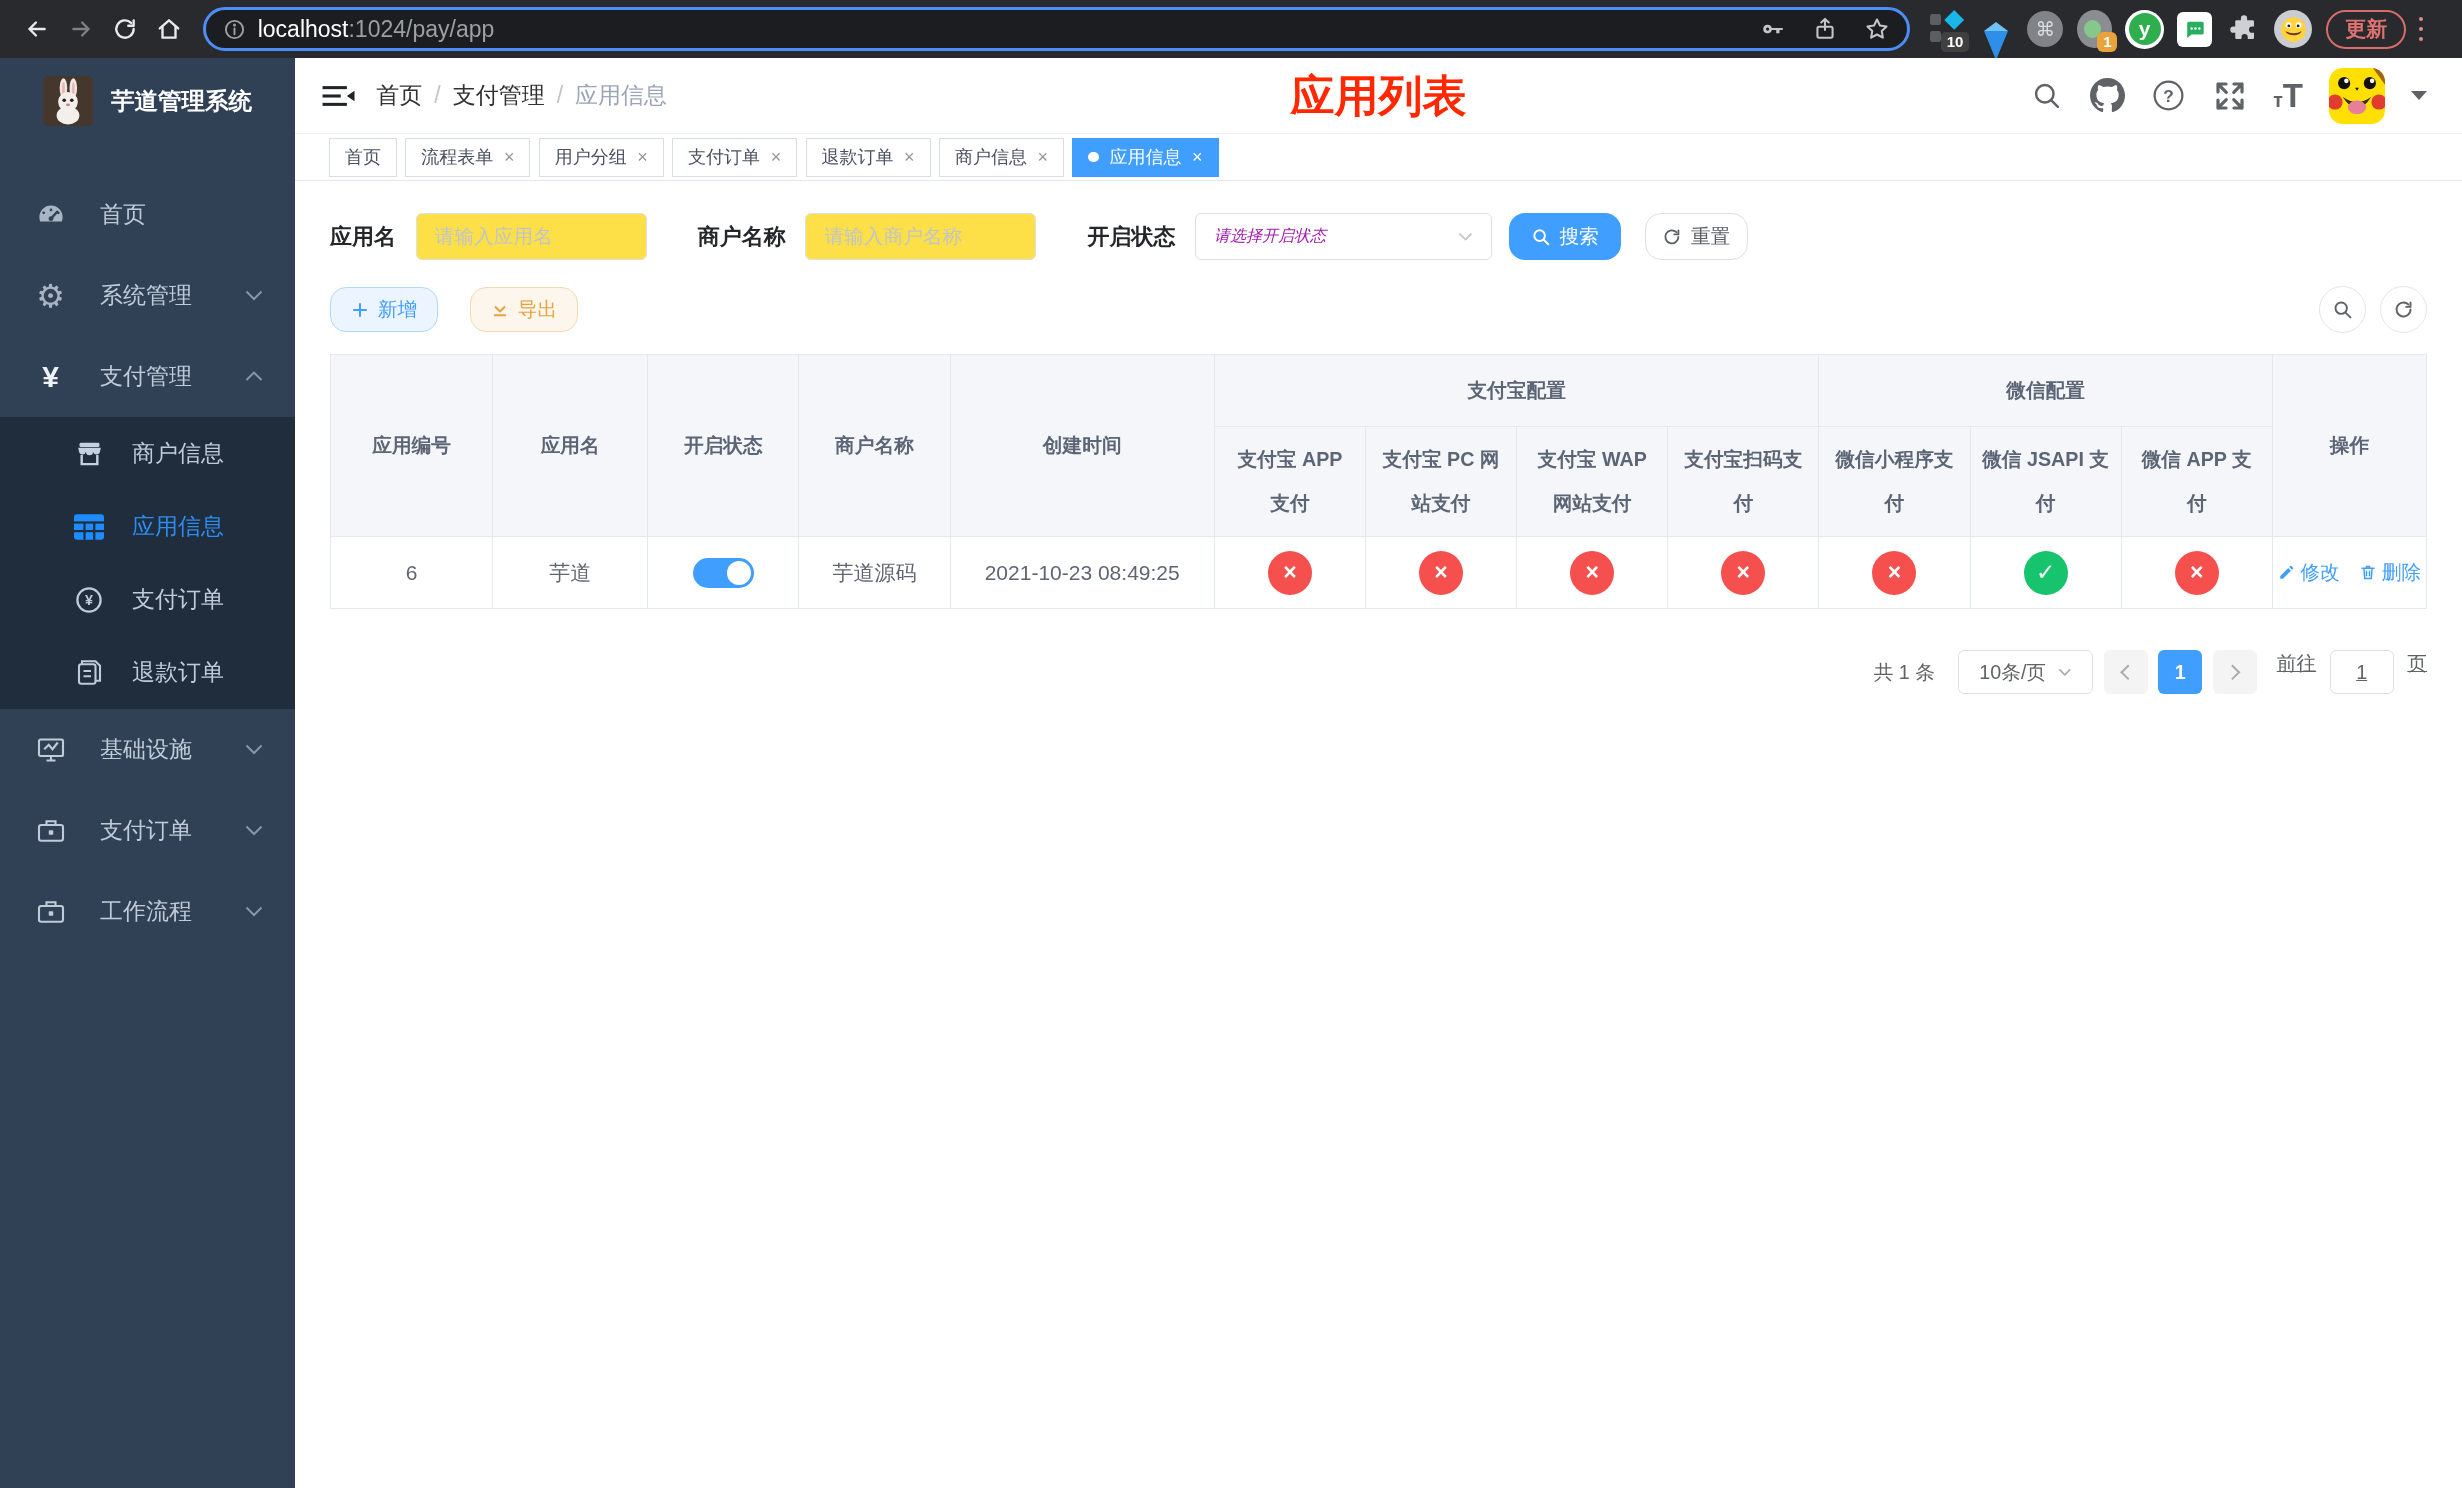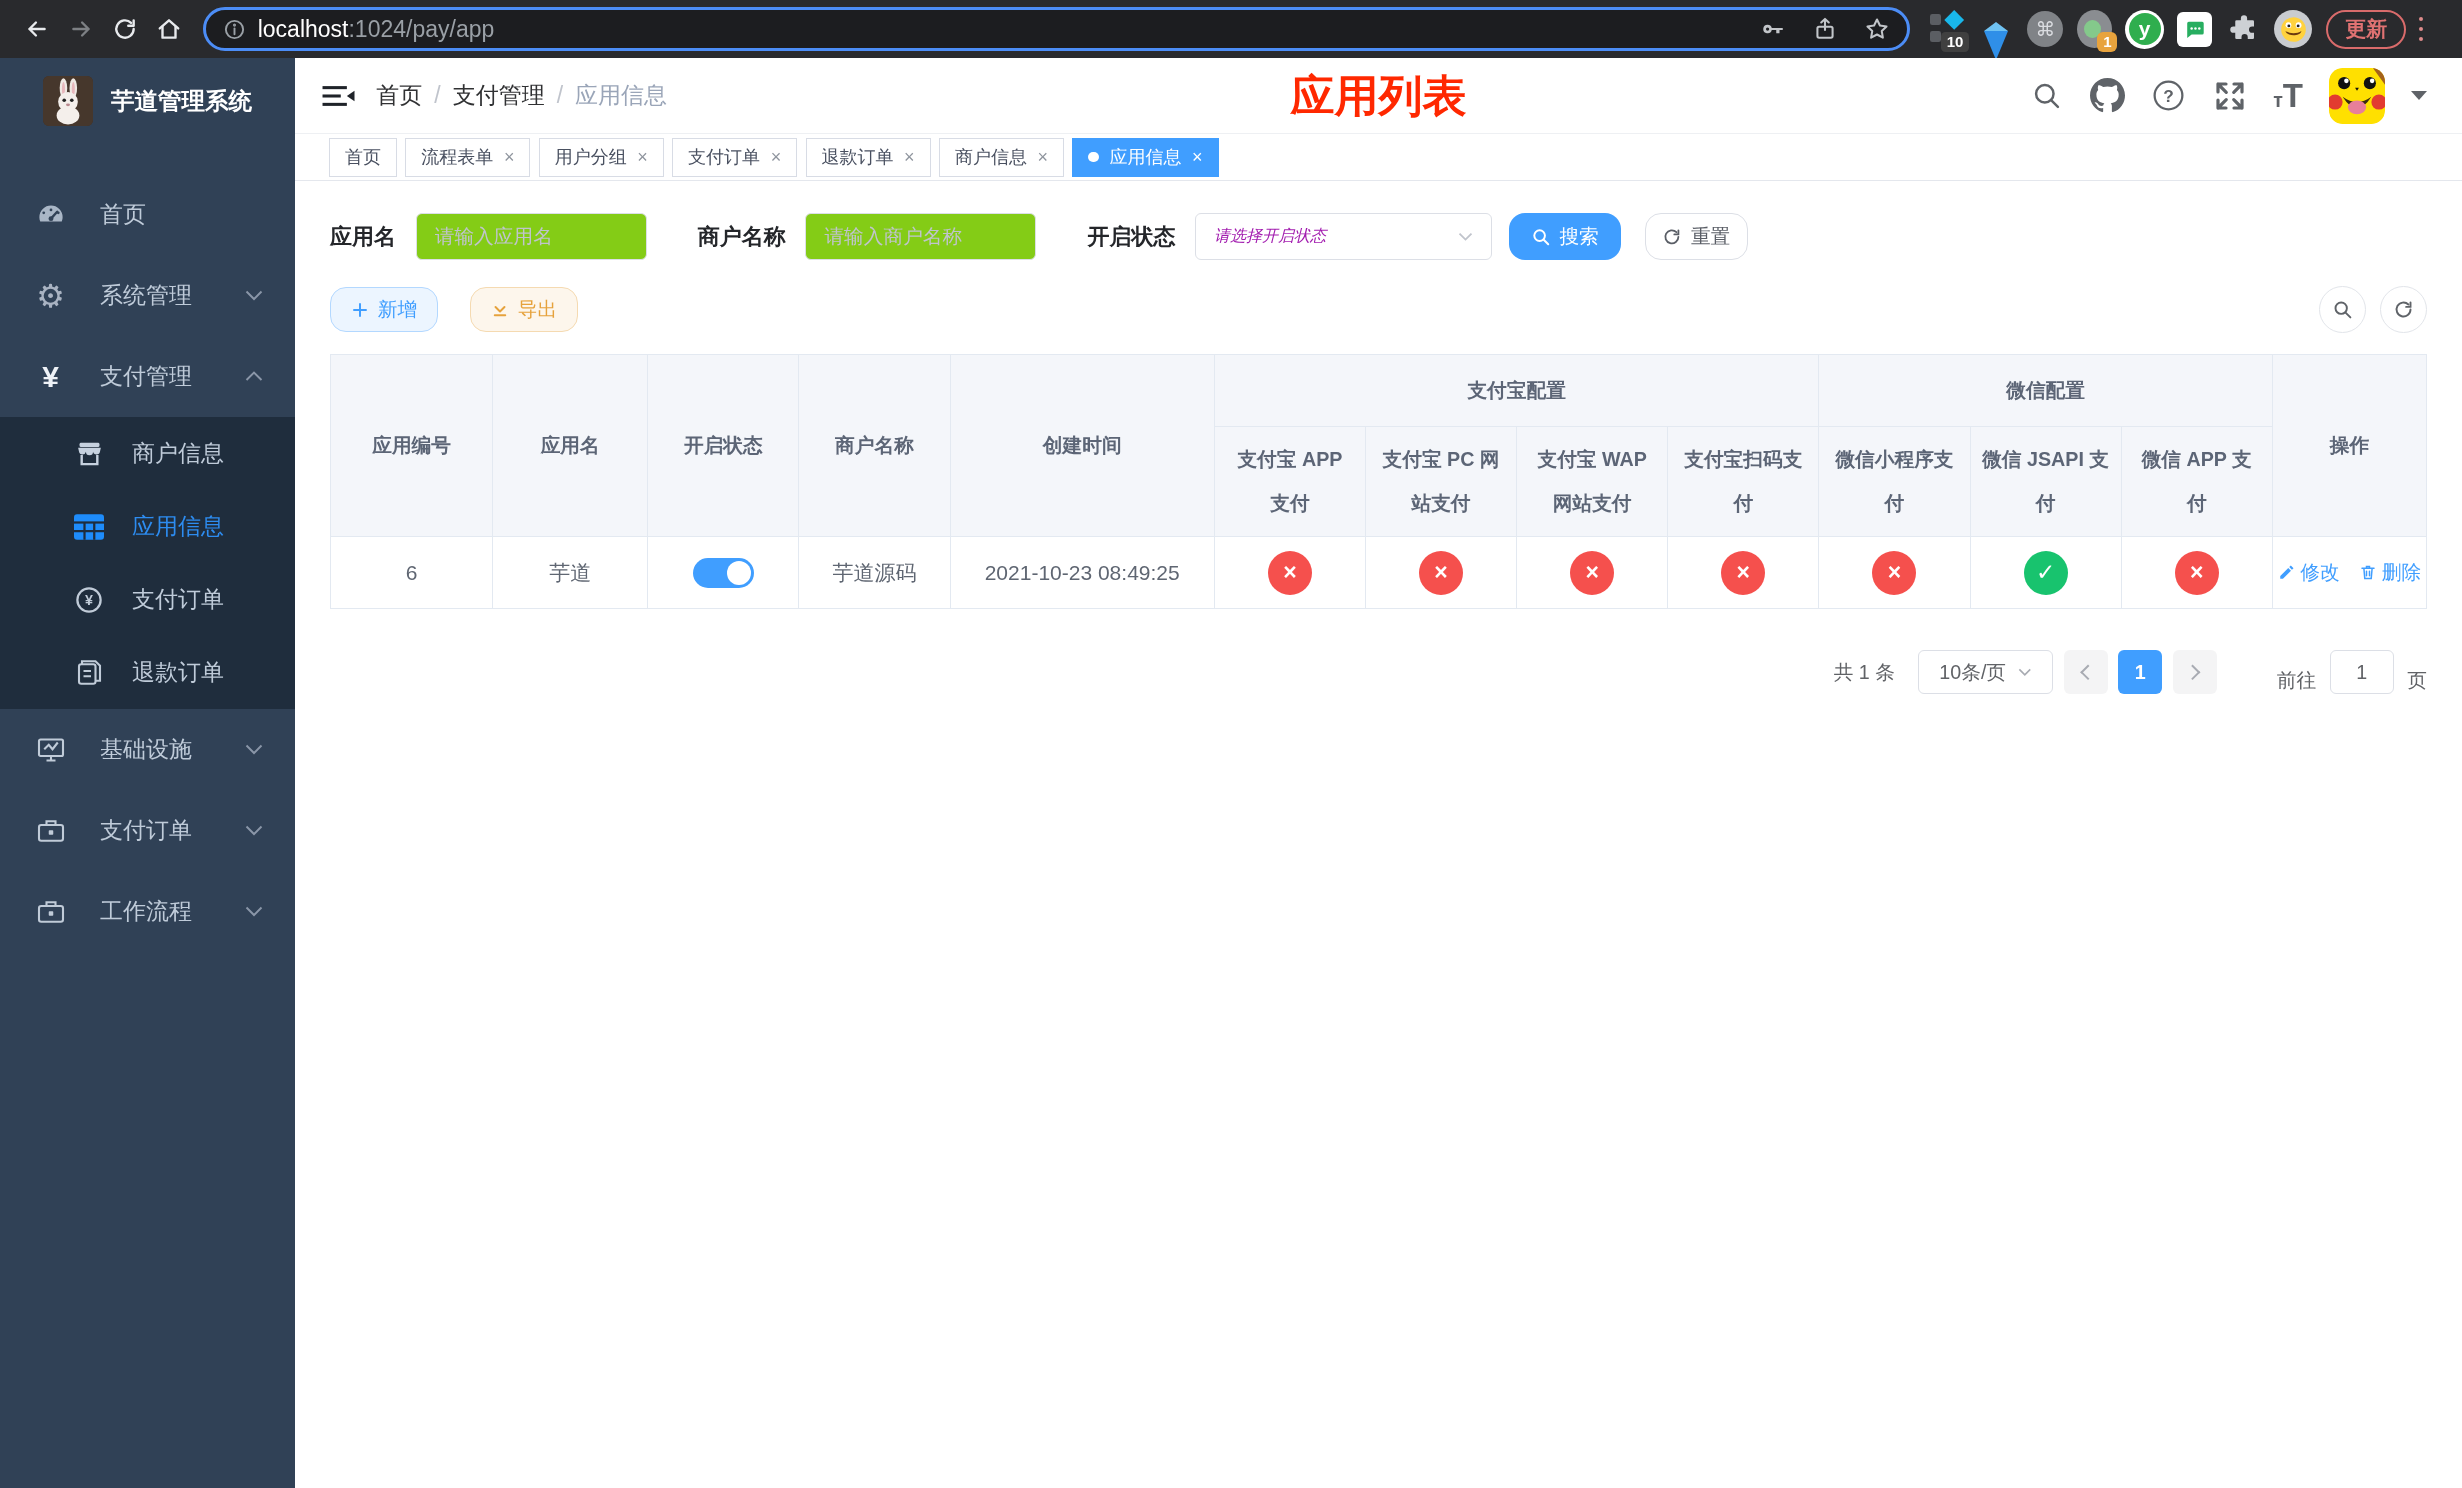--- a/index.html
+++ b/index.html
@@ -75,21 +75,21 @@
   .tab { height:39px; display:flex; align-items:center; padding:0 15px; border:1.5px solid #d8dce5; background:#fff; font-size:18px; color:#495060; cursor:pointer; white-space:nowrap; }
   .tab .dot { display:none; width:10.6px; height:10.6px; border-radius:50%; background:#fff; margin-right:10.6px; }
   .tab .x { margin-left:10.6px; font-size:18px; color:#8f959e; line-height:1; }
   .tab.active { background:#409eff; border-color:#409eff; color:#fff; }
   .tab.active .dot { display:inline-block; }
   .tab.active .x { color:#fff; }
 
   .content { padding:32px 35px 0 35px; flex:1; }
   .filter-row { display:flex; align-items:center; margin-bottom:26px; }
   .f-label { font-size:22px; font-weight:700; color:#24262a; margin-right:19.7px; white-space:nowrap; }
-  .f-input { width:231px; height:47px; border:1.5px solid #dcdfe6; border-radius:6px; font-size:19.7px; color:#606266; padding:0 18px; outline:none; background:#84cc16; font-family:inherit; }
+  .f-input { width:231px; height:47px; border:1.5px solid #dcdfe6; border-radius:6px; font-size:19.7px; color:#606266; padding:0 18px; outline:none; background:#fde047; font-family:inherit; }
   .f-input::placeholder { color:#bfc4cc; }
   .f-gap { width:51px; flex:0 0 auto; }
   .f-select { width:297px; height:47px; border:1.5px solid #dcdfe6; border-radius:6px; display:flex; align-items:center; padding:0 18px; cursor:pointer; background:#fff; }
   .f-select .ph { font-size:16px; color:#a21caf; flex:1;font-style:italic; }
   .btn { display:inline-flex; align-items:center; justify-content:center; gap:9px; height:47px; border-radius:16px; font-size:19.7px; cursor:pointer; border:1.5px solid transparent; font-family:inherit; }
   .btn-primary { background:#409eff; color:#fff; width:112px; margin-left:16.7px; }
   .btn-plain { background:#fff; border-color:#dcdfe6; color:#5a5e66; width:103px; margin-left:24px; }
   .btn-row { display:flex; align-items:center; margin-bottom:21px; }
   .btn-add { background:#ecf5ff; border-color:#b3d8ff; color:#409eff; width:108px; height:45px; }
   .btn-export { background:#fdf6ec; border-color:#f5dab1; color:#e6a23c; width:108px; height:45px; margin-left:32px; }
@@ -111,21 +111,21 @@
   .op-link + .op-link { margin-left:19.7px; }
 
   .pager { display:flex; align-items:center; justify-content:flex-end; margin-top:41px; color:#606266; font-size:19.7px; }
   .pg-sel { width:135px; height:44px; border:1.5px solid #dcdfe6; border-radius:6px; display:flex; align-items:center; justify-content:center; gap:12px; margin-left:23px; cursor:pointer; }
   .pg-btn { width:44px; height:44px; border-radius:6px; background:#f4f4f5; display:flex; align-items:center; justify-content:center; margin-left:10.6px; cursor:pointer; }
   .pg-btn:first-of-type { margin-left:45px; }
   .chev { width:10.6px; height:10.6px; border-right:2.3px solid #a8abb2; border-bottom:2.3px solid #a8abb2; }
   .chev.left { transform:rotate(135deg); margin-left:4.5px; }
   .chev.right { transform:rotate(-45deg); margin-right:4.5px; }
   .pg-page { width:44px; height:44px; border-radius:6px; background:#409eff; color:#fff; font-weight:700; display:flex; align-items:center; justify-content:center; margin-left:10.6px; cursor:pointer; }
-  .pg-goto { margin-left:60px; display:flex; align-items:flex-end; gap:13.6px; }
+  .pg-goto { margin-left:20px; display:flex; align-items:flex-start; gap:13.6px;text-decoration:underline; }
   .pg-input { width:64px; height:44px; border:1.5px solid #dcdfe6; border-radius:6px; text-align:center; font-size:19.7px; color:#606266; outline:none; font-family:inherit; }
   svg { display:block; }
 </style>
 </head>
 <body>
 
 <div class="page">
 
   <div class="browser-bar">
     <button class="nav-btn">

